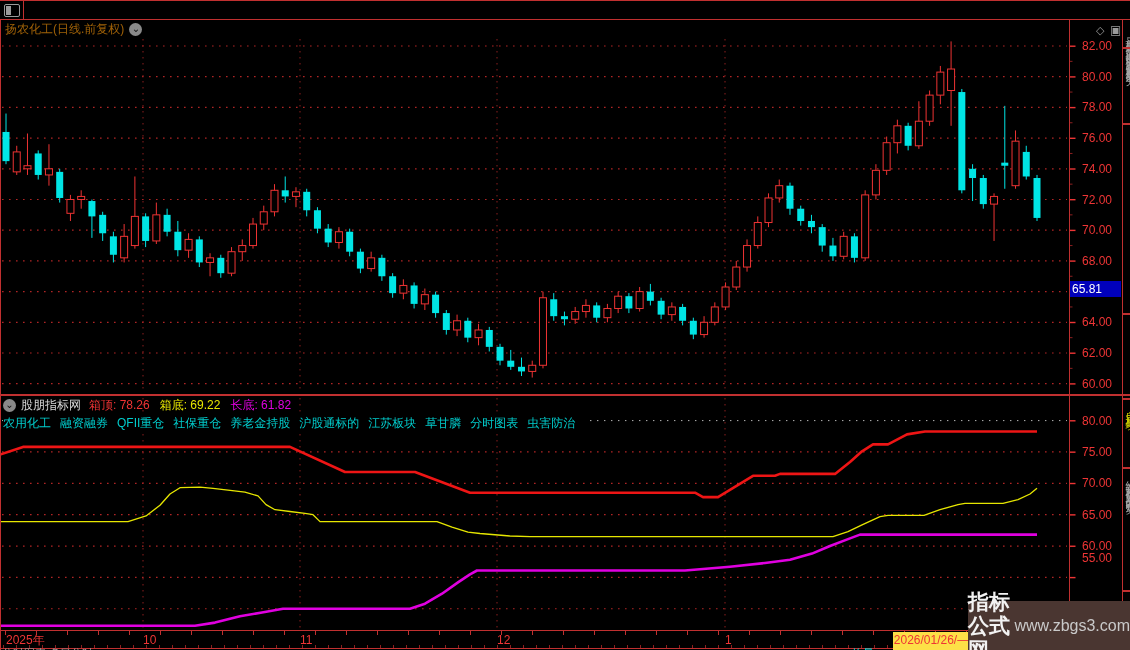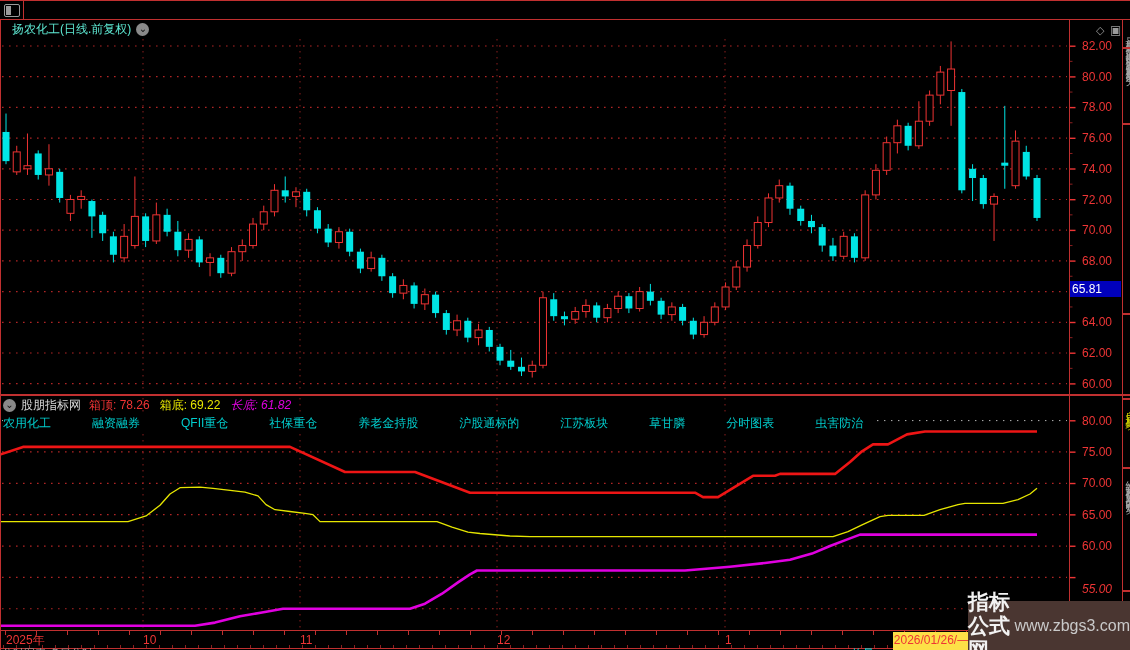--- a/index.html
+++ b/index.html
@@ -18,34 +18,34 @@
   #periods{display:flex;align-items:center;height:100%;flex:1 1 auto;}
   .period{color:#d8d8d8;font-size:12px;padding:0 9px;line-height:19px;cursor:default;white-space:nowrap;}
   .period.active{color:#00e5e5;}
   #rbtns{display:flex;align-items:stretch;height:100%;flex:0 0 auto;}
   .rbtn{color:#d8d8d8;font-size:12px;padding:0 8px;line-height:19px;
         border-left:1px solid #c03030;white-space:nowrap;}
   
   .redline-h{position:absolute;left:0;width:1130px;background:#c03030;height:1px;z-index:5;}
   .redline-v{position:absolute;top:20px;height:630px;background:#c03030;width:1px;z-index:5;}
   #title-row{left:5px;top:22px;height:15px;display:flex;align-items:center;z-index:6;}
-  #chart-title{color:#5eead4;font-size:12px;white-space:nowrap;margin-left:7px;}
+  #chart-title{color:#a16207;font-size:12px;white-space:nowrap;}
   .chev-circle{width:13px;height:13px;border-radius:50%;background:#8a8a8a;color:#111;
                font-size:10px;line-height:11px;text-align:center;margin-left:5px;}
   .corner-ic{color:#9a9a9a;font-size:11px;z-index:6;}
   
   .axis-label{position:absolute;left:1073px;width:48px;text-align:center;
               color:#ee3535;font-size:12px;height:14px;line-height:14px;z-index:4;}
   .price-tag{position:absolute;left:1070px;width:51px;height:16px;background:#0000bb;
              color:#fff;font-size:12px;line-height:16px;padding-left:2px;z-index:6;box-sizing:border-box;}
   
   #ind-header{left:3px;top:398px;height:15px;display:flex;align-items:center;z-index:6;}
   #ind-source{color:#d8d8d8;font-size:12px;margin-left:5px;margin-right:8px;white-space:nowrap;}
   .ind-field{font-size:12px;margin-right:10px;white-space:nowrap;}
-  #tags-row{left:3px;top:416px;height:15px;display:flex;align-items:center;z-index:6;background:#000;padding-right:4px;gap:32px;}
+  #tags-row{left:3px;top:416px;height:15px;display:flex;align-items:center;z-index:6;background:#000;padding-right:4px;}
   .tag{color:#00cdcd;font-size:12px;margin-right:9px;white-space:nowrap;}
   
   .tl-label{position:absolute;top:633px;color:#ee3535;font-size:12px;height:14px;line-height:14px;z-index:6;white-space:nowrap;}
   #date-tag{left:893px;top:632px;width:77px;height:24px;background:#fde047;color:#ee3535;
             font-size:12px;line-height:16px;text-align:center;z-index:7;}
   
   #strip{left:1123px;top:20px;width:7px;height:630px;overflow:hidden;z-index:6;}
   .strip-txt{position:absolute;left:0;writing-mode:vertical-rl;color:#a8a8a8;font-size:11px;
              letter-spacing:2px;white-space:nowrap;}
   .strip-sep{position:absolute;left:0;width:7px;height:2px;background:#c03030;}
@@ -467,31 +467,31 @@
     <div class="axis-label" style="top: 315.3px;">64.00</div>
     <div class="axis-label" style="top: 346px;">62.00</div>
     <div class="axis-label" style="top: 376.7px;">60.00</div>
   </div>
 <div id="sub-axis">
     <div class="axis-label" style="top: 413.6px;">80.00</div>
     <div class="axis-label" style="top: 444.96px;">75.00</div>
     <div class="axis-label" style="top: 476.32px;">70.00</div>
     <div class="axis-label" style="top: 507.68px;">65.00</div>
     <div class="axis-label" style="top: 539.04px;">60.00</div>
-    <div class="axis-label" style="top: 582px; font-style: italic;">55.00</div>
+    <div class="axis-label" style="top: 551px;">55.00</div>
   </div>
 <div class="price-tag" style="top:281px;">65.81</div>
 
 <div id="ind-header" class="abs">
   <span class="chev-circle" style="margin-left:0;">⌄</span>
   <span id="ind-source">股朋指标网</span>
   <span id="ind-fields" style="display:flex;">
       <span class="ind-field" style="color: rgb(238, 51, 51);">箱顶: 78.26</span>
       <span class="ind-field" style="color: rgb(230, 230, 0);">箱底: 69.22</span>
-      <span class="ind-field" style="color: rgb(224, 0, 224); font-style: italic;">长底: 61.82</span>
+      <span class="ind-field" style="color: rgb(224, 0, 224);">长底: 61.82</span>
     </span>
 </div>
 <div id="tags-row" class="abs">
     <span class="tag">农用化工</span>
     <span class="tag">融资融券</span>
     <span class="tag">QFII重仓</span>
     <span class="tag">社保重仓</span>
     <span class="tag">养老金持股</span>
     <span class="tag">沪股通标的</span>
     <span class="tag">江苏板块</span>

